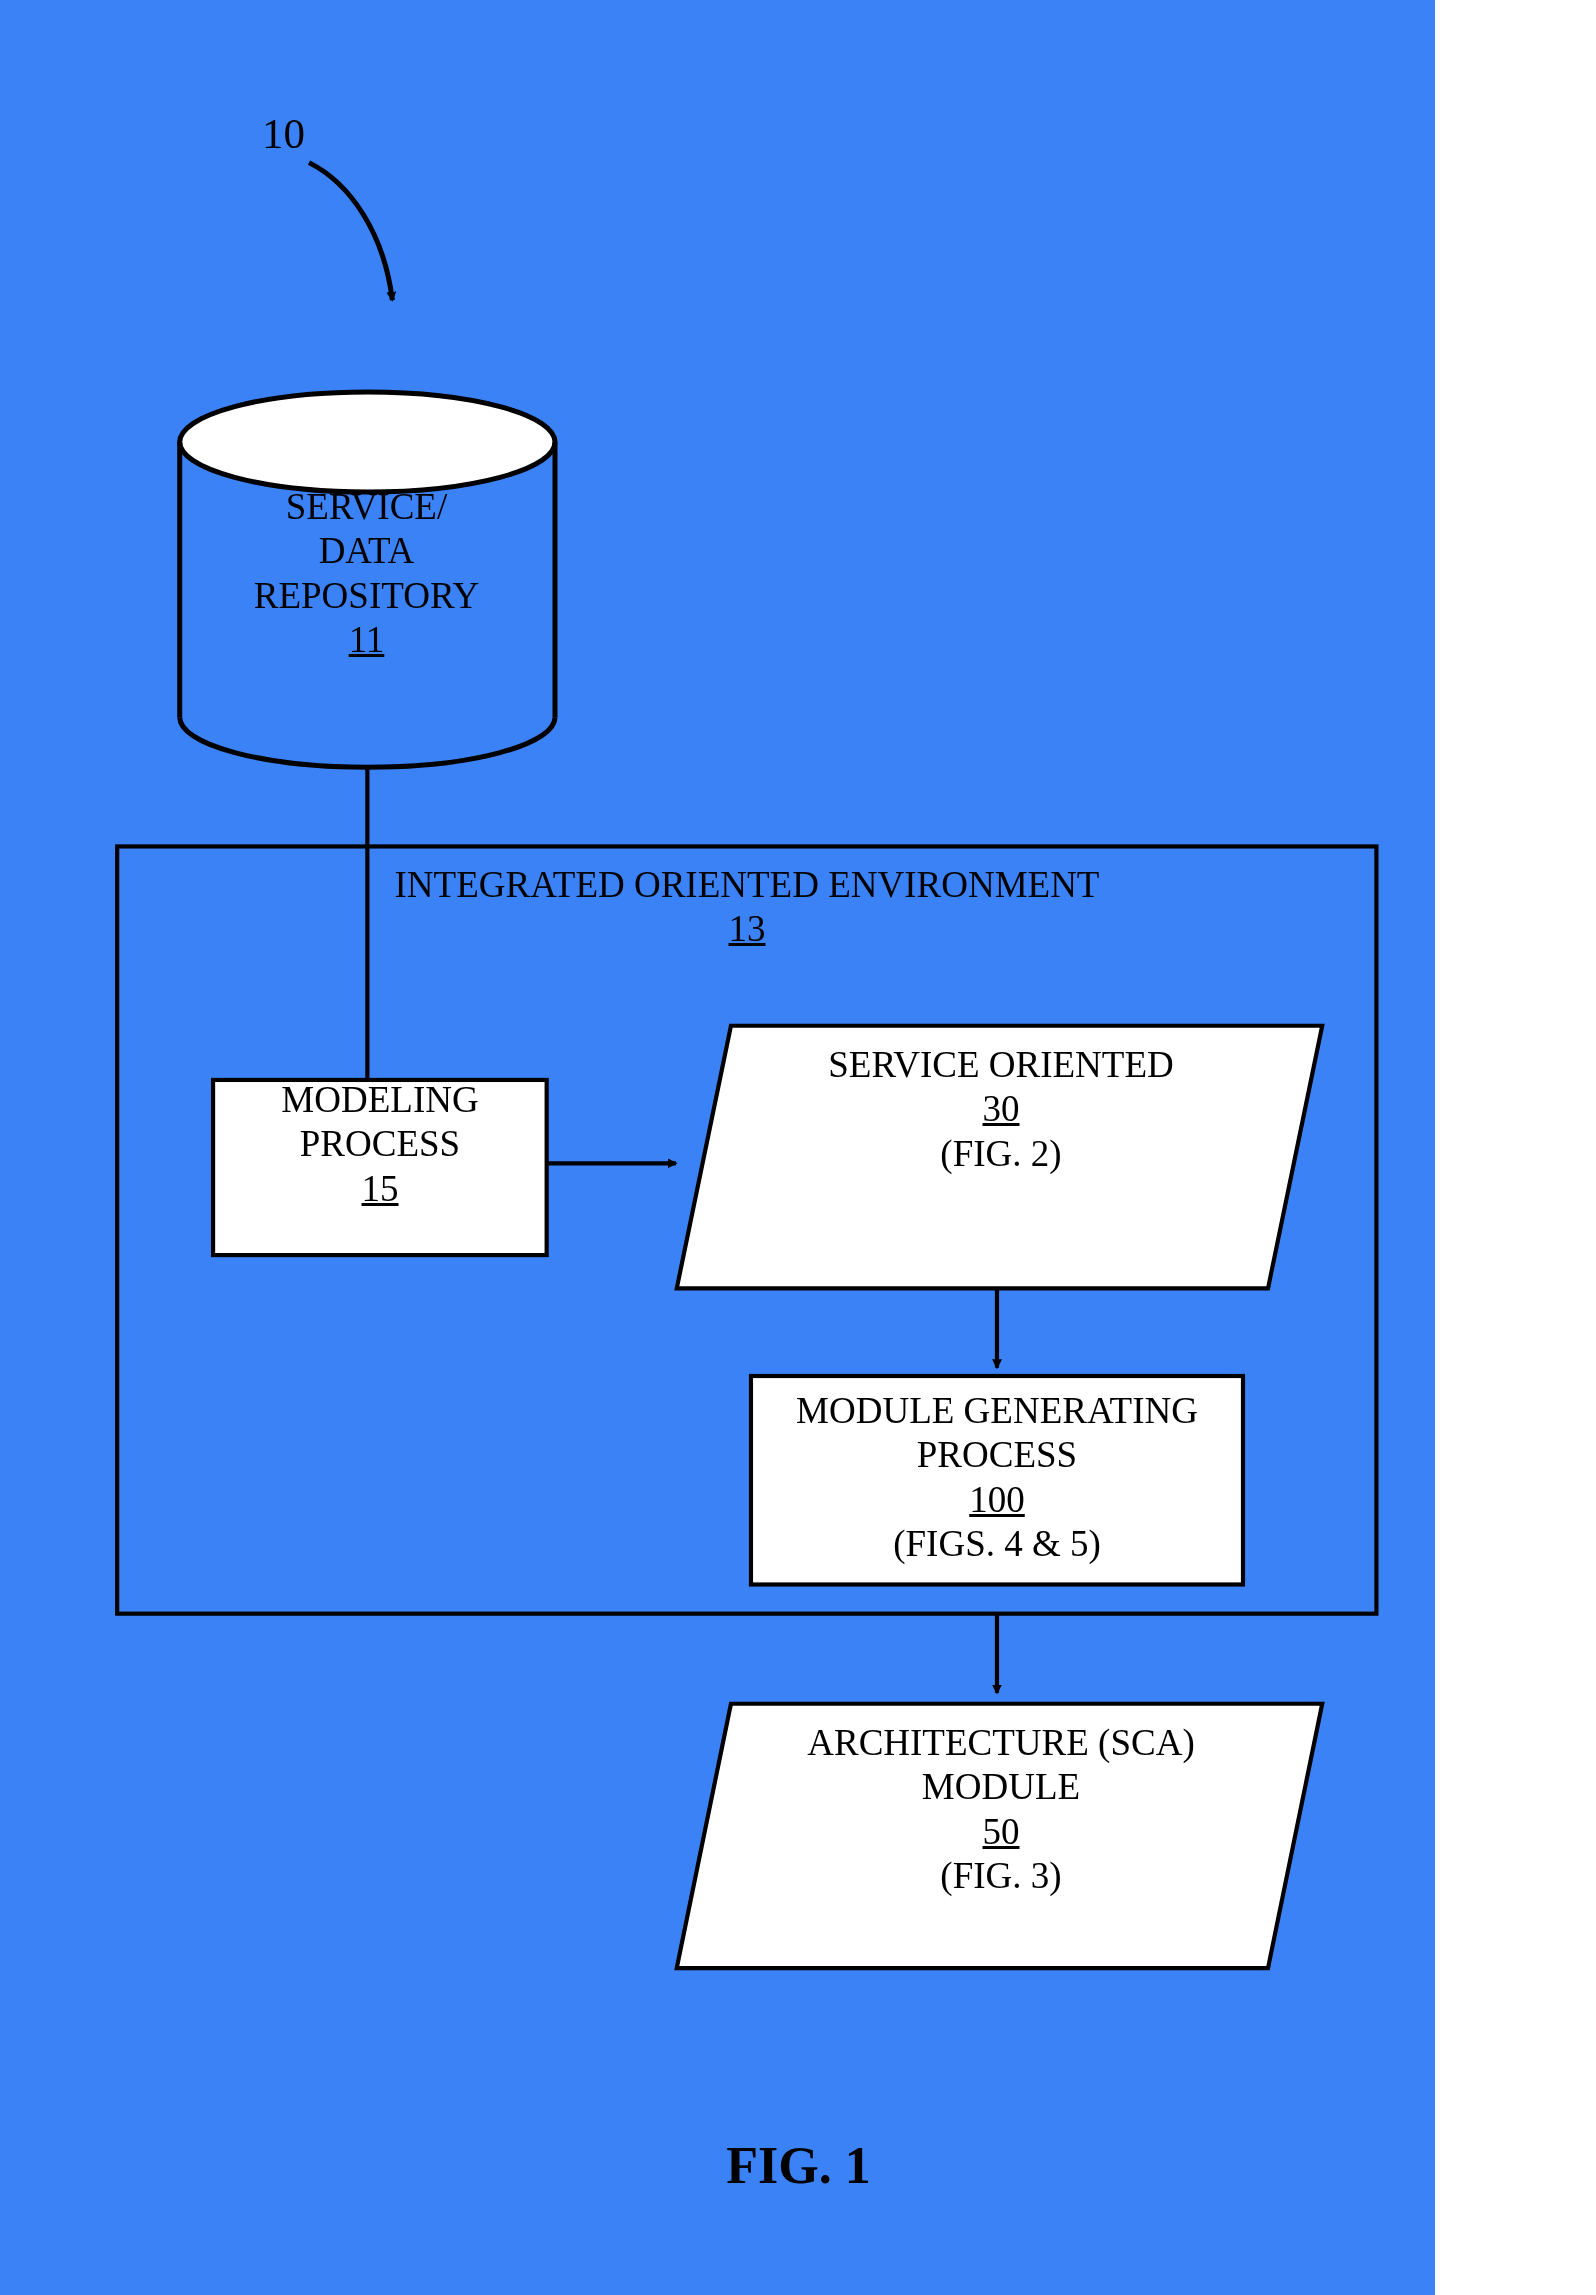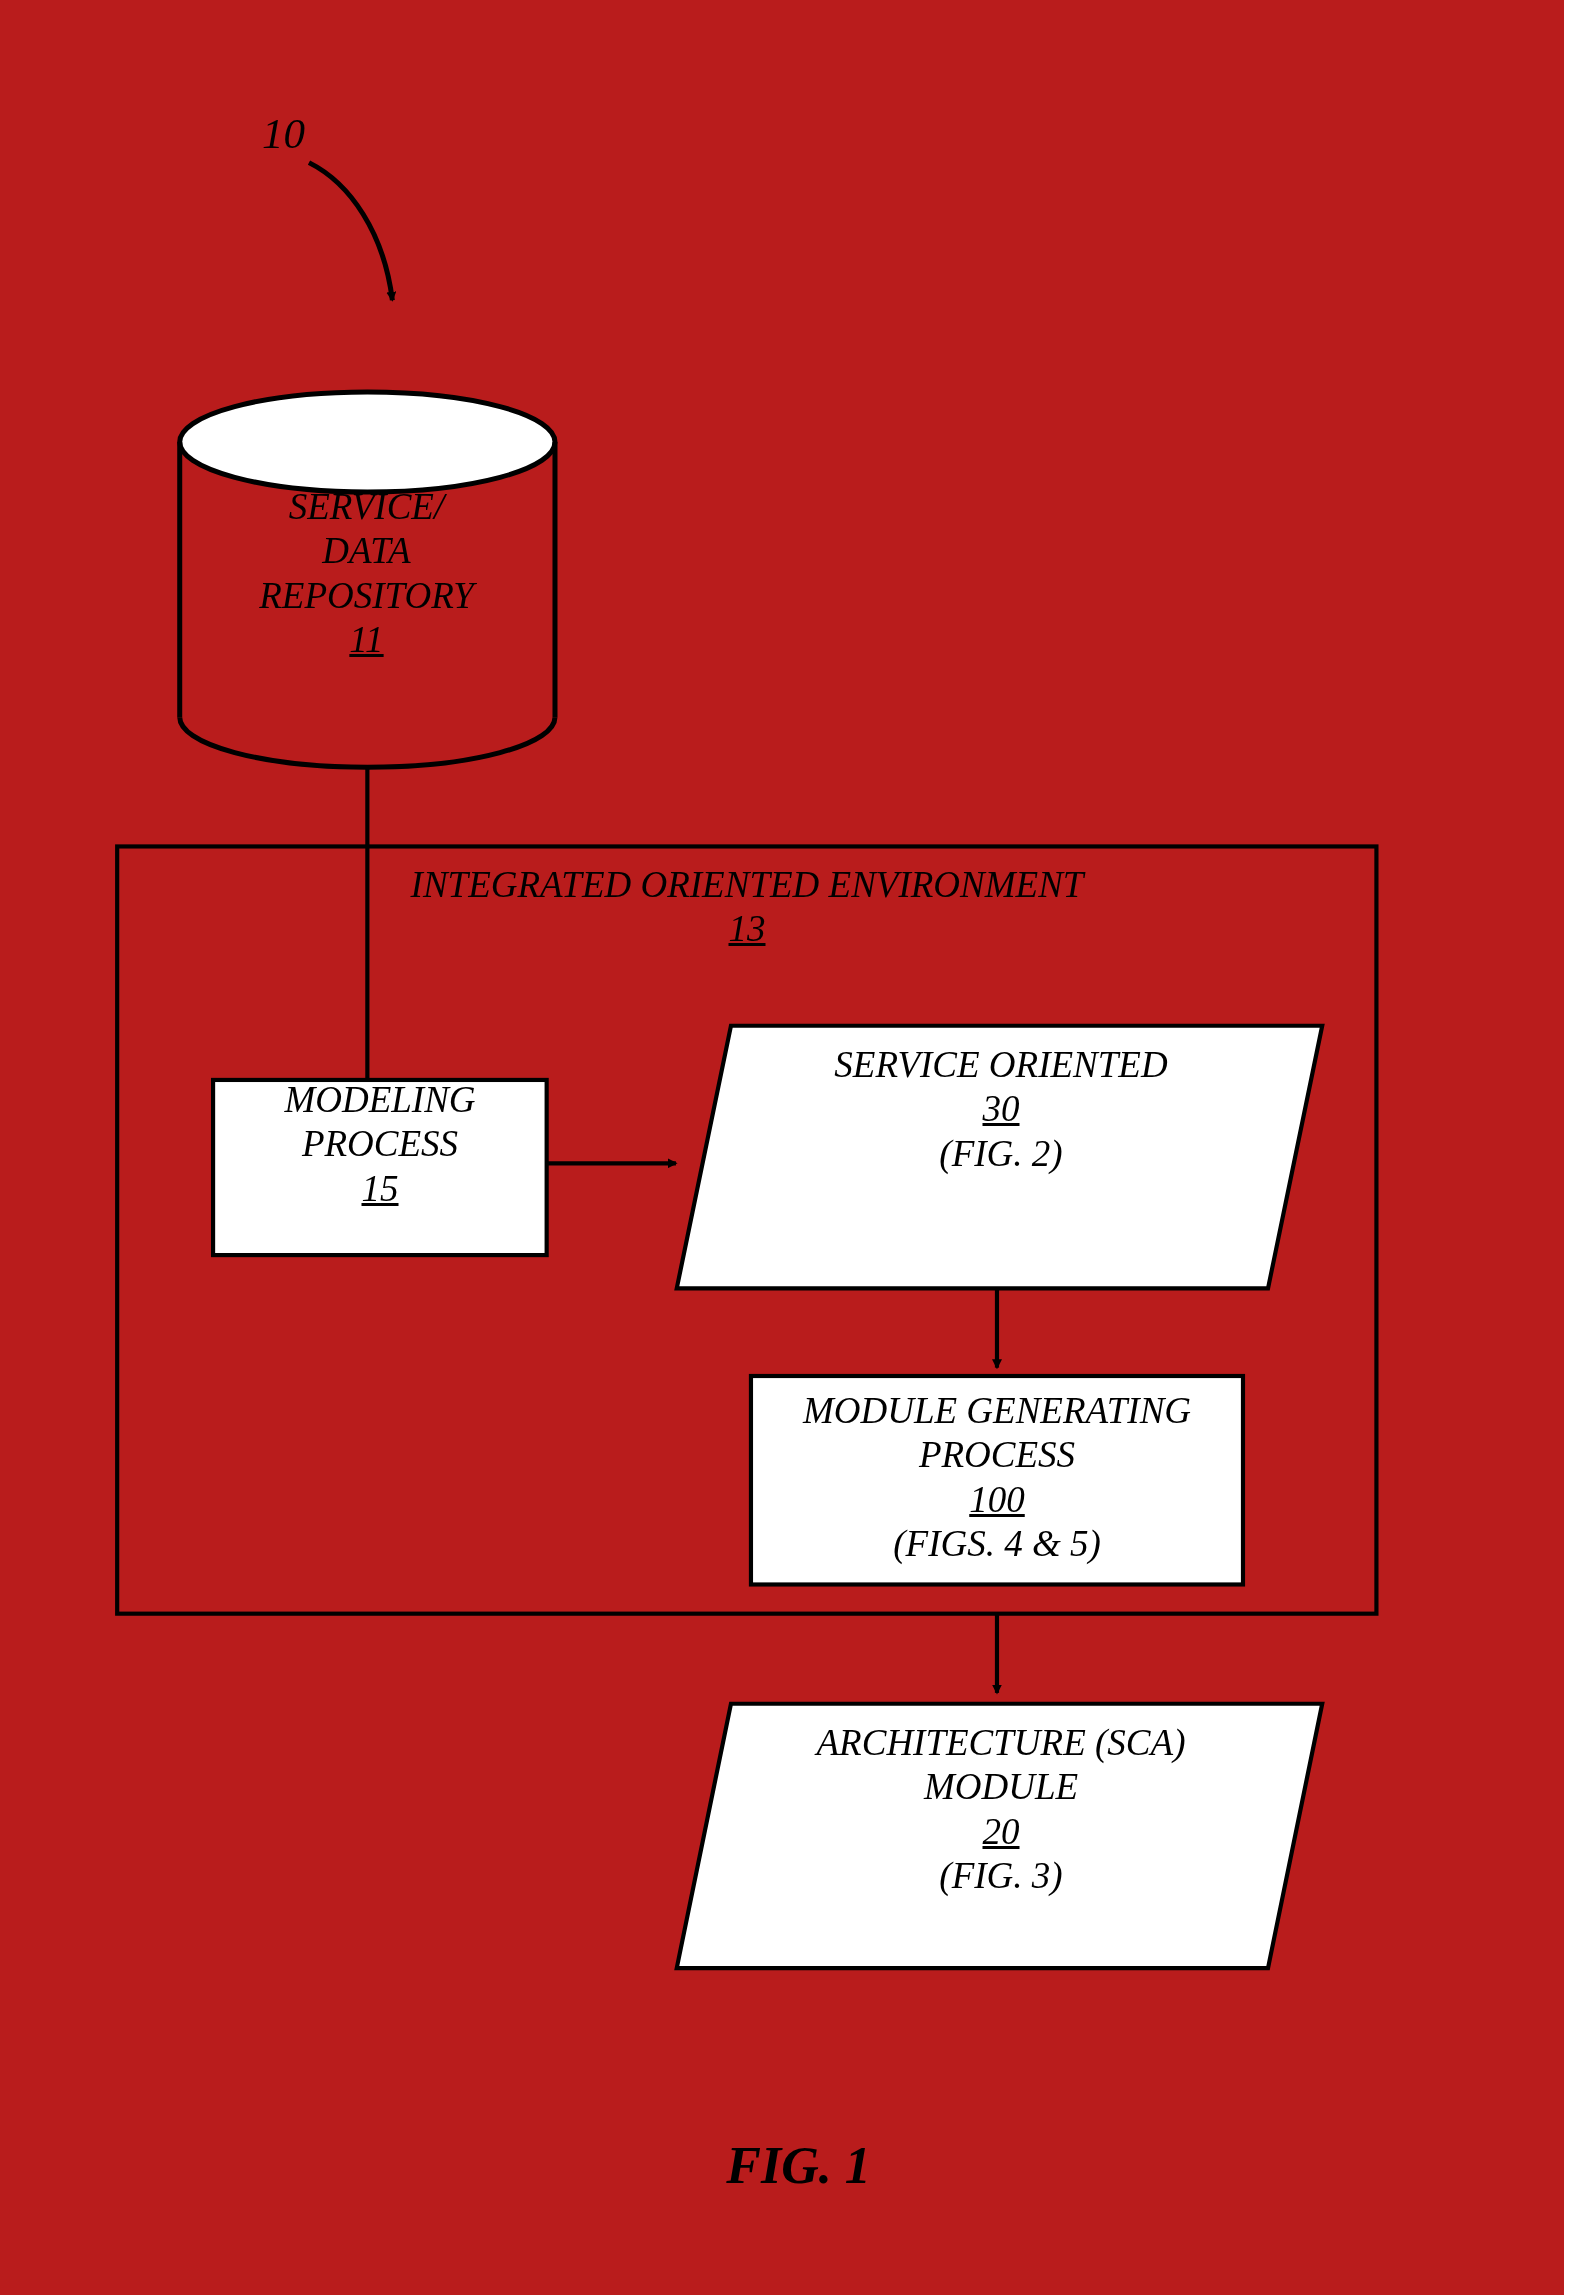--- a/index.html
+++ b/index.html
@@ -3,24 +3,23 @@
 <meta charset="utf-8">
 <style>
   html, body {
     margin: 0;
     padding: 0;
     background: #ffffff;
     font-family: "Times New Roman", Times, serif;
   }
   .canvas {
     position: relative;
-    width: 1564px;
+    width: 1435px;
     height: 2295px;
-    background: #b91c1c;
-    font-style: italic;
+    background: #3b82f6;
   }
   .text-block {
     position: absolute;
     text-align: center;
     line-height: 1.2;
     color: #000;
   }
   .fig-caption {
     font-weight: bold;
     font-size: 52px;
@@ -110,20 +109,20 @@
   <div class="text-block box-label" style="left:751px; top:1389px; width:492px;">
     <div>MODULE GENERATING</div>
     <div>PROCESS</div>
     <div class="underline">100</div>
     <div>(FIGS. 4 &amp; 5)</div>
   </div>
 
   <div class="text-block box-label" style="left:709px; top:1721px; width:584px;">
     <div>ARCHITECTURE (SCA)</div>
     <div>MODULE</div>
-    <div class="underline">20</div>
+    <div class="underline">50</div>
     <div>(FIG. 3)</div>
   </div>
 
   <div class="text-block fig-caption" style="left:0px; top:2135px; width:1597px;">FIG. 1</div>
 
 </div>
 
 
 </body></html>

